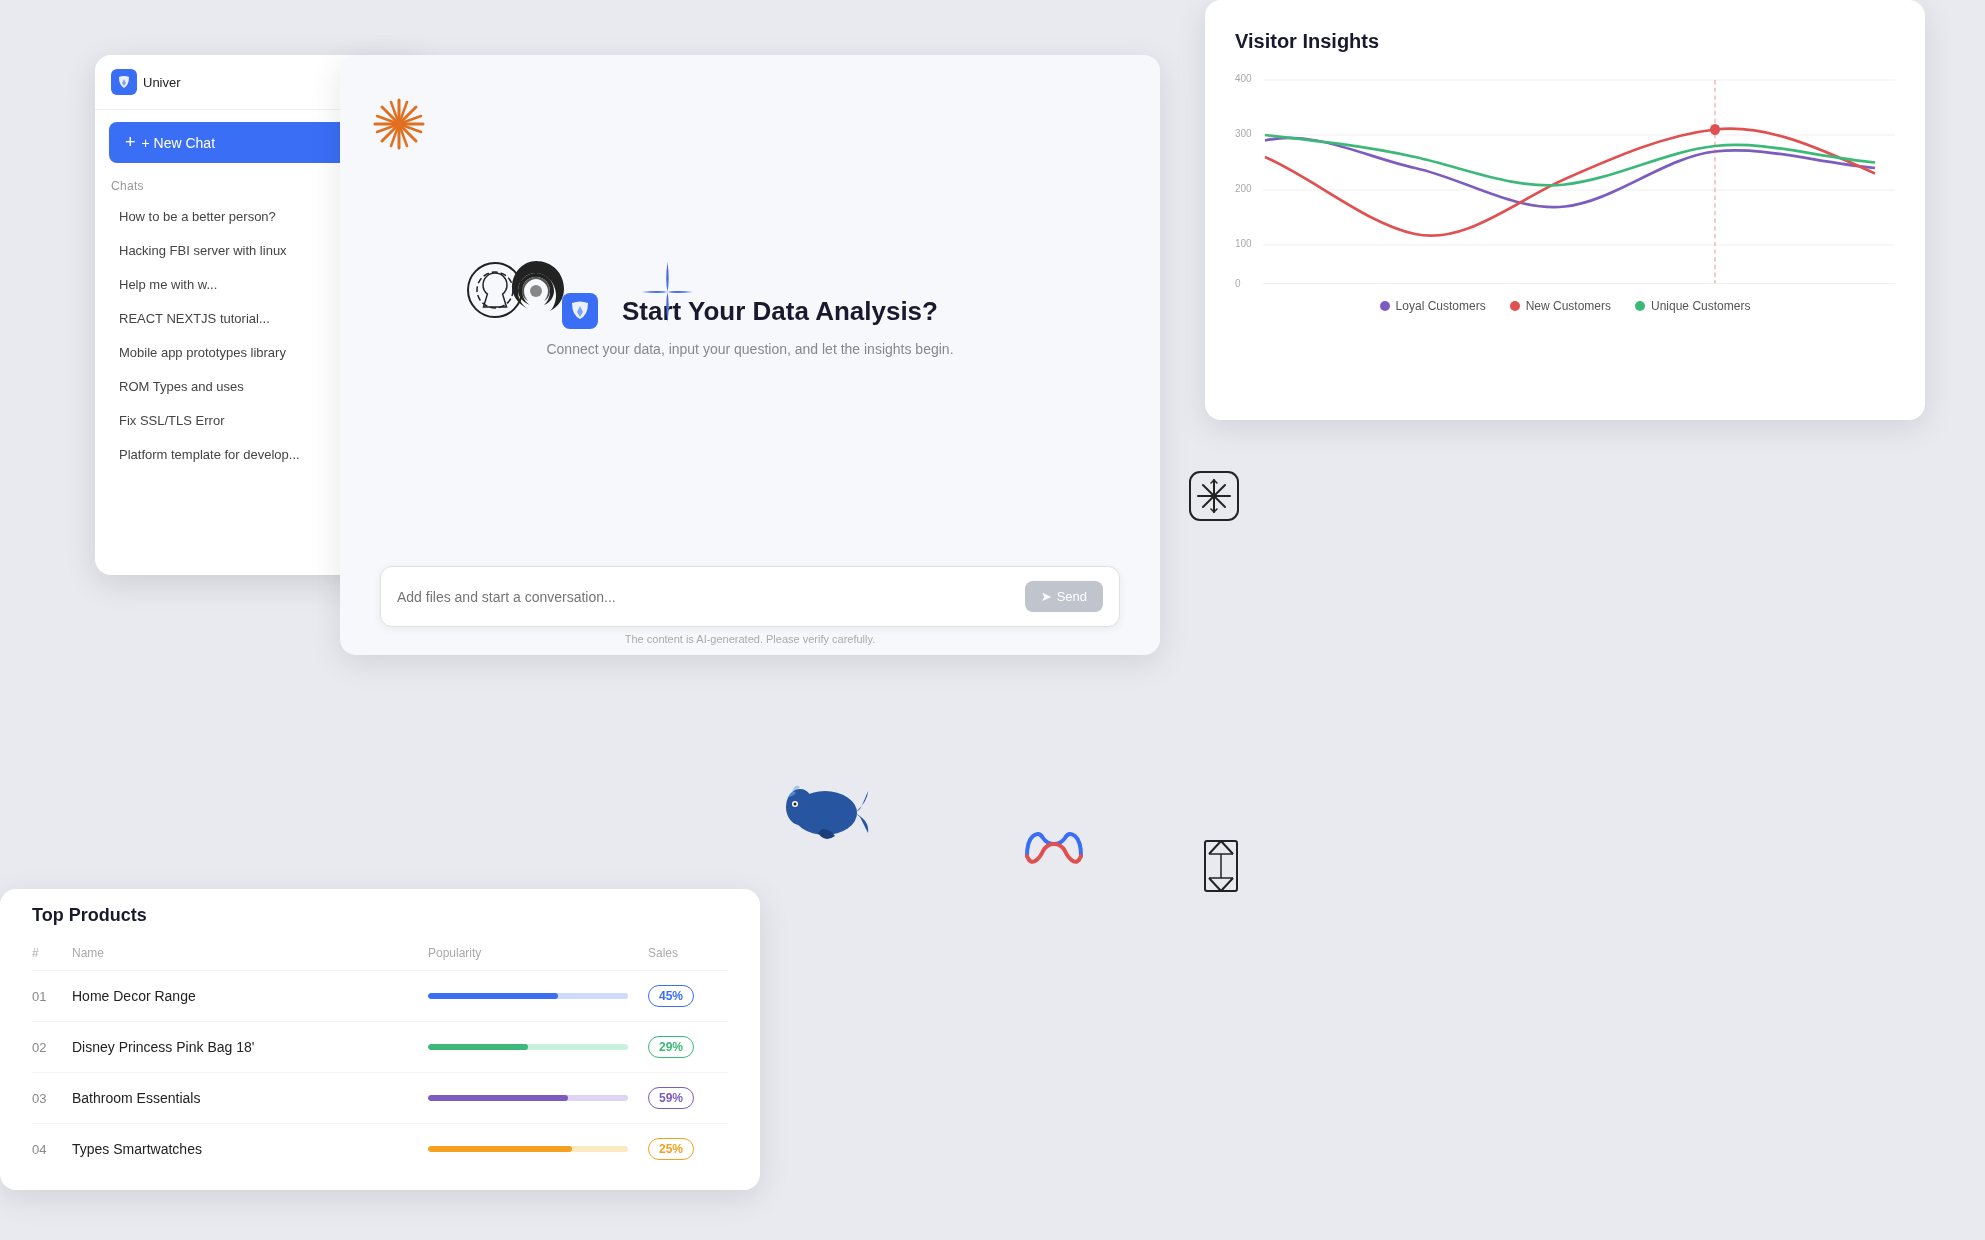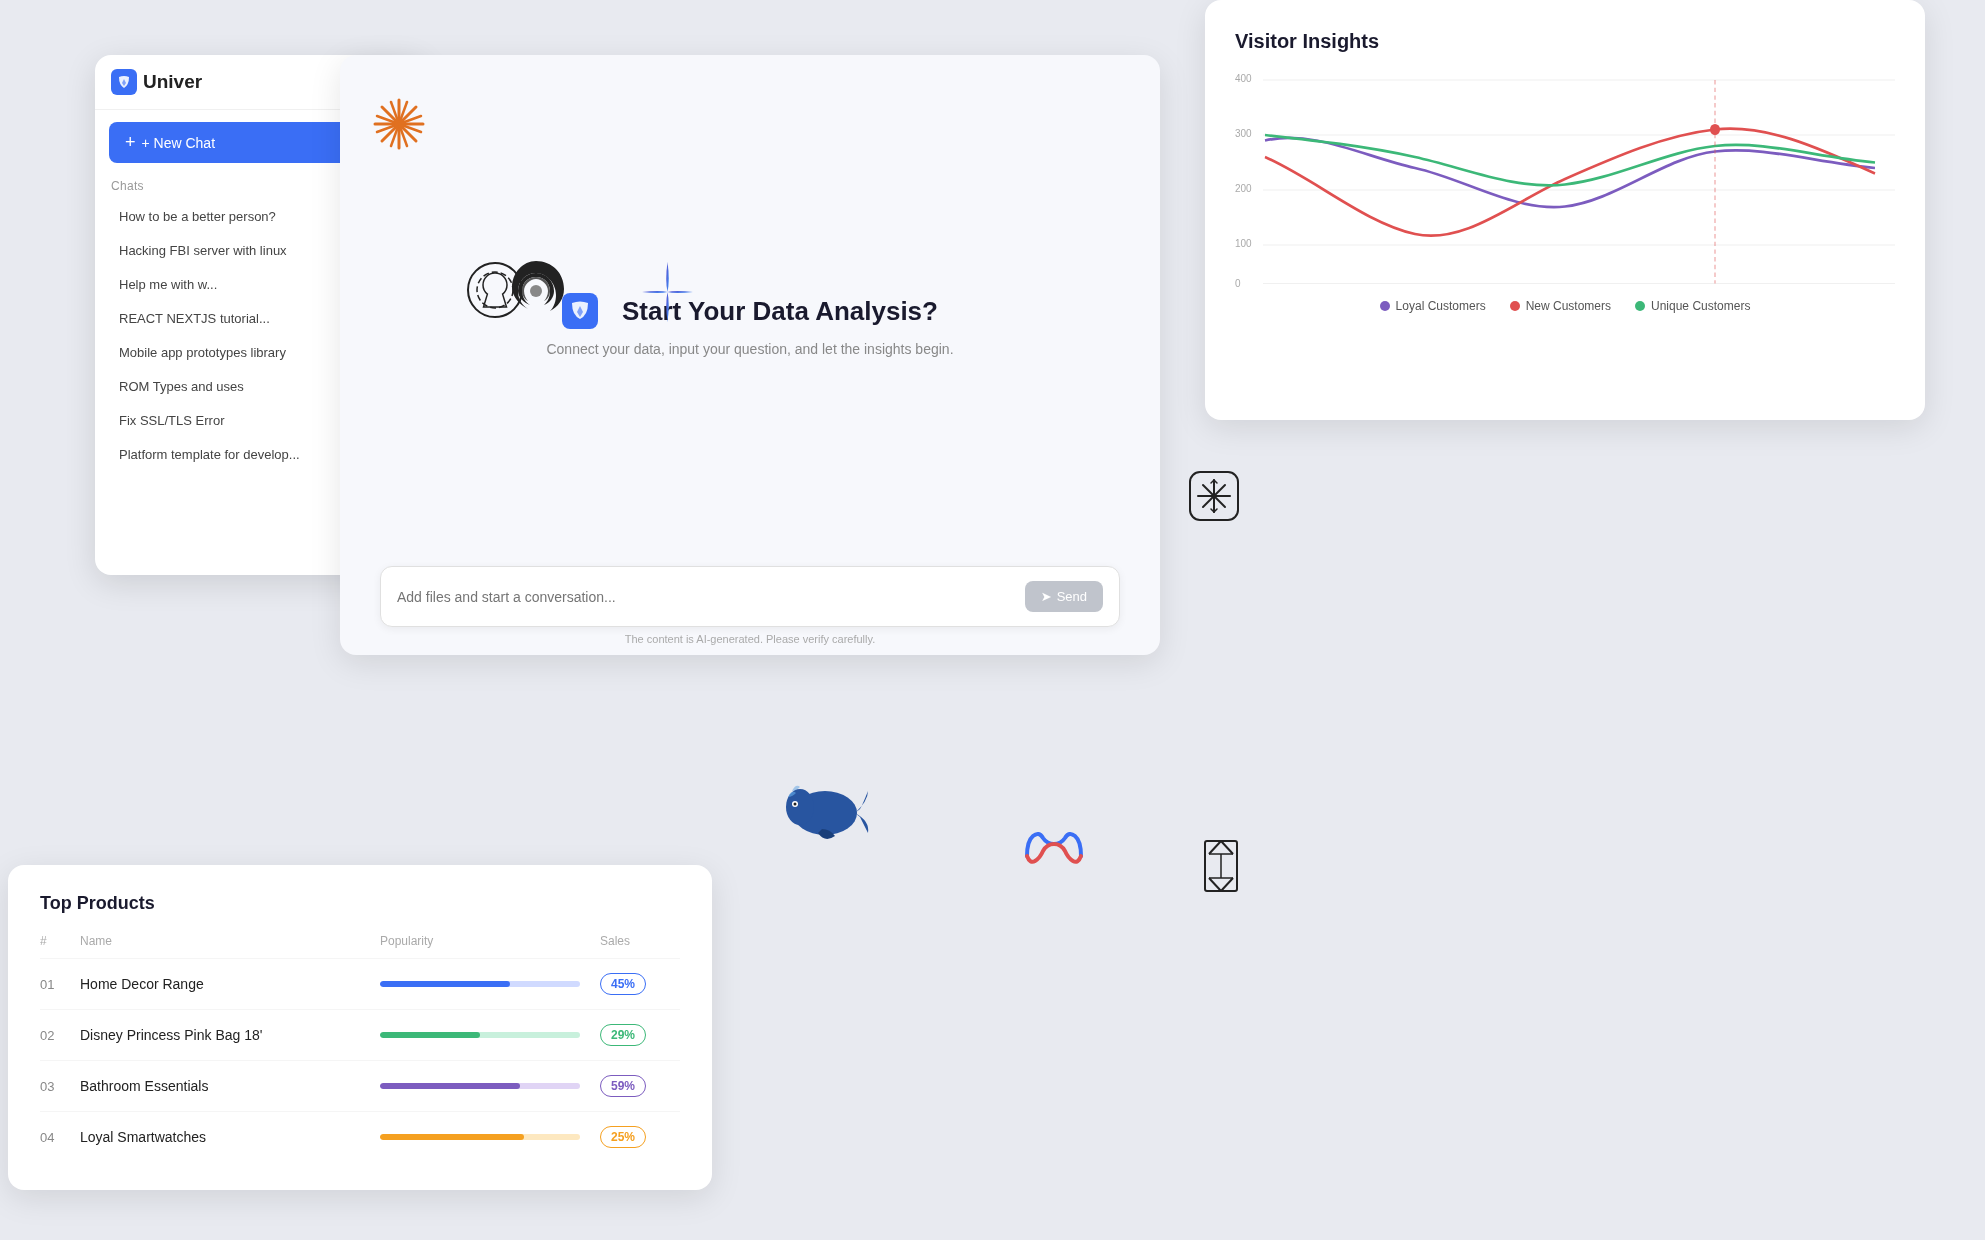--- a/index.html
+++ b/index.html
@@ -36,22 +36,22 @@
     .chat-logo {
       display: flex;
       align-items: center;
       gap: 6px;
     }
     .chat-logo-icon {
       width: 26px;
       height: 26px;
     }
     .chat-logo-text {
-      font-size: 19px;
-      font-weight: 700;
+      font-size: 13px;
+      font-weight: 400;
       color: #222;
     }
     .chat-layout-icon {
       color: #999;
       font-size: 18px;
       cursor: pointer;
     }
     .new-chat-btn {
       margin: 12px 14px;
       background: #3a6ef5;
@@ -236,26 +236,26 @@
     .legend-dot {
       width: 10px;
       height: 10px;
       border-radius: 50%;
     }
 
     
     .products-panel {
       position: absolute;
       bottom: 50px;
-      left: 8px;
-      width: 704px;
+      left: 0px;
+      width: 760px;
       background: #fff;
       border-radius: 16px;
       box-shadow: 0 8px 32px rgba(0,0,0,0.10);
-      padding: 28px 32px;
+      padding: 16px 32px;
     }
     .products-title {
       font-size: 18px;
       font-weight: 700;
       color: #1a1a2e;
       margin-bottom: 20px;
     }
     .products-table {
       width: 100%;
       border-collapse: collapse;
@@ -491,21 +491,21 @@
         <div class="progress-bar-bg" style="background:#e0d4f5;">
           <div class="progress-bar-fill" style="width:70%; background:#7c5cbf;"></div>
         </div>
       </td>
       <td>
         <span class="sales-badge" style="color:#7c5cbf; border-color:#7c5cbf;">59%</span>
       </td>
     </tr>
         <tr class="product-row">
       <td><span class="row-num">04</span></td>
-      <td><span class="row-name">Loyal Smartwatches</span></td>
+      <td><span class="row-name">Types Smartwatches</span></td>
       <td>
         <div class="progress-bar-bg" style="background:#fde8c0;">
           <div class="progress-bar-fill" style="width:72%; background:#f5a020;"></div>
         </div>
       </td>
       <td>
         <span class="sales-badge" style="color:#f5a020; border-color:#f5a020;">25%</span>
       </td>
     </tr>
       </tbody>

